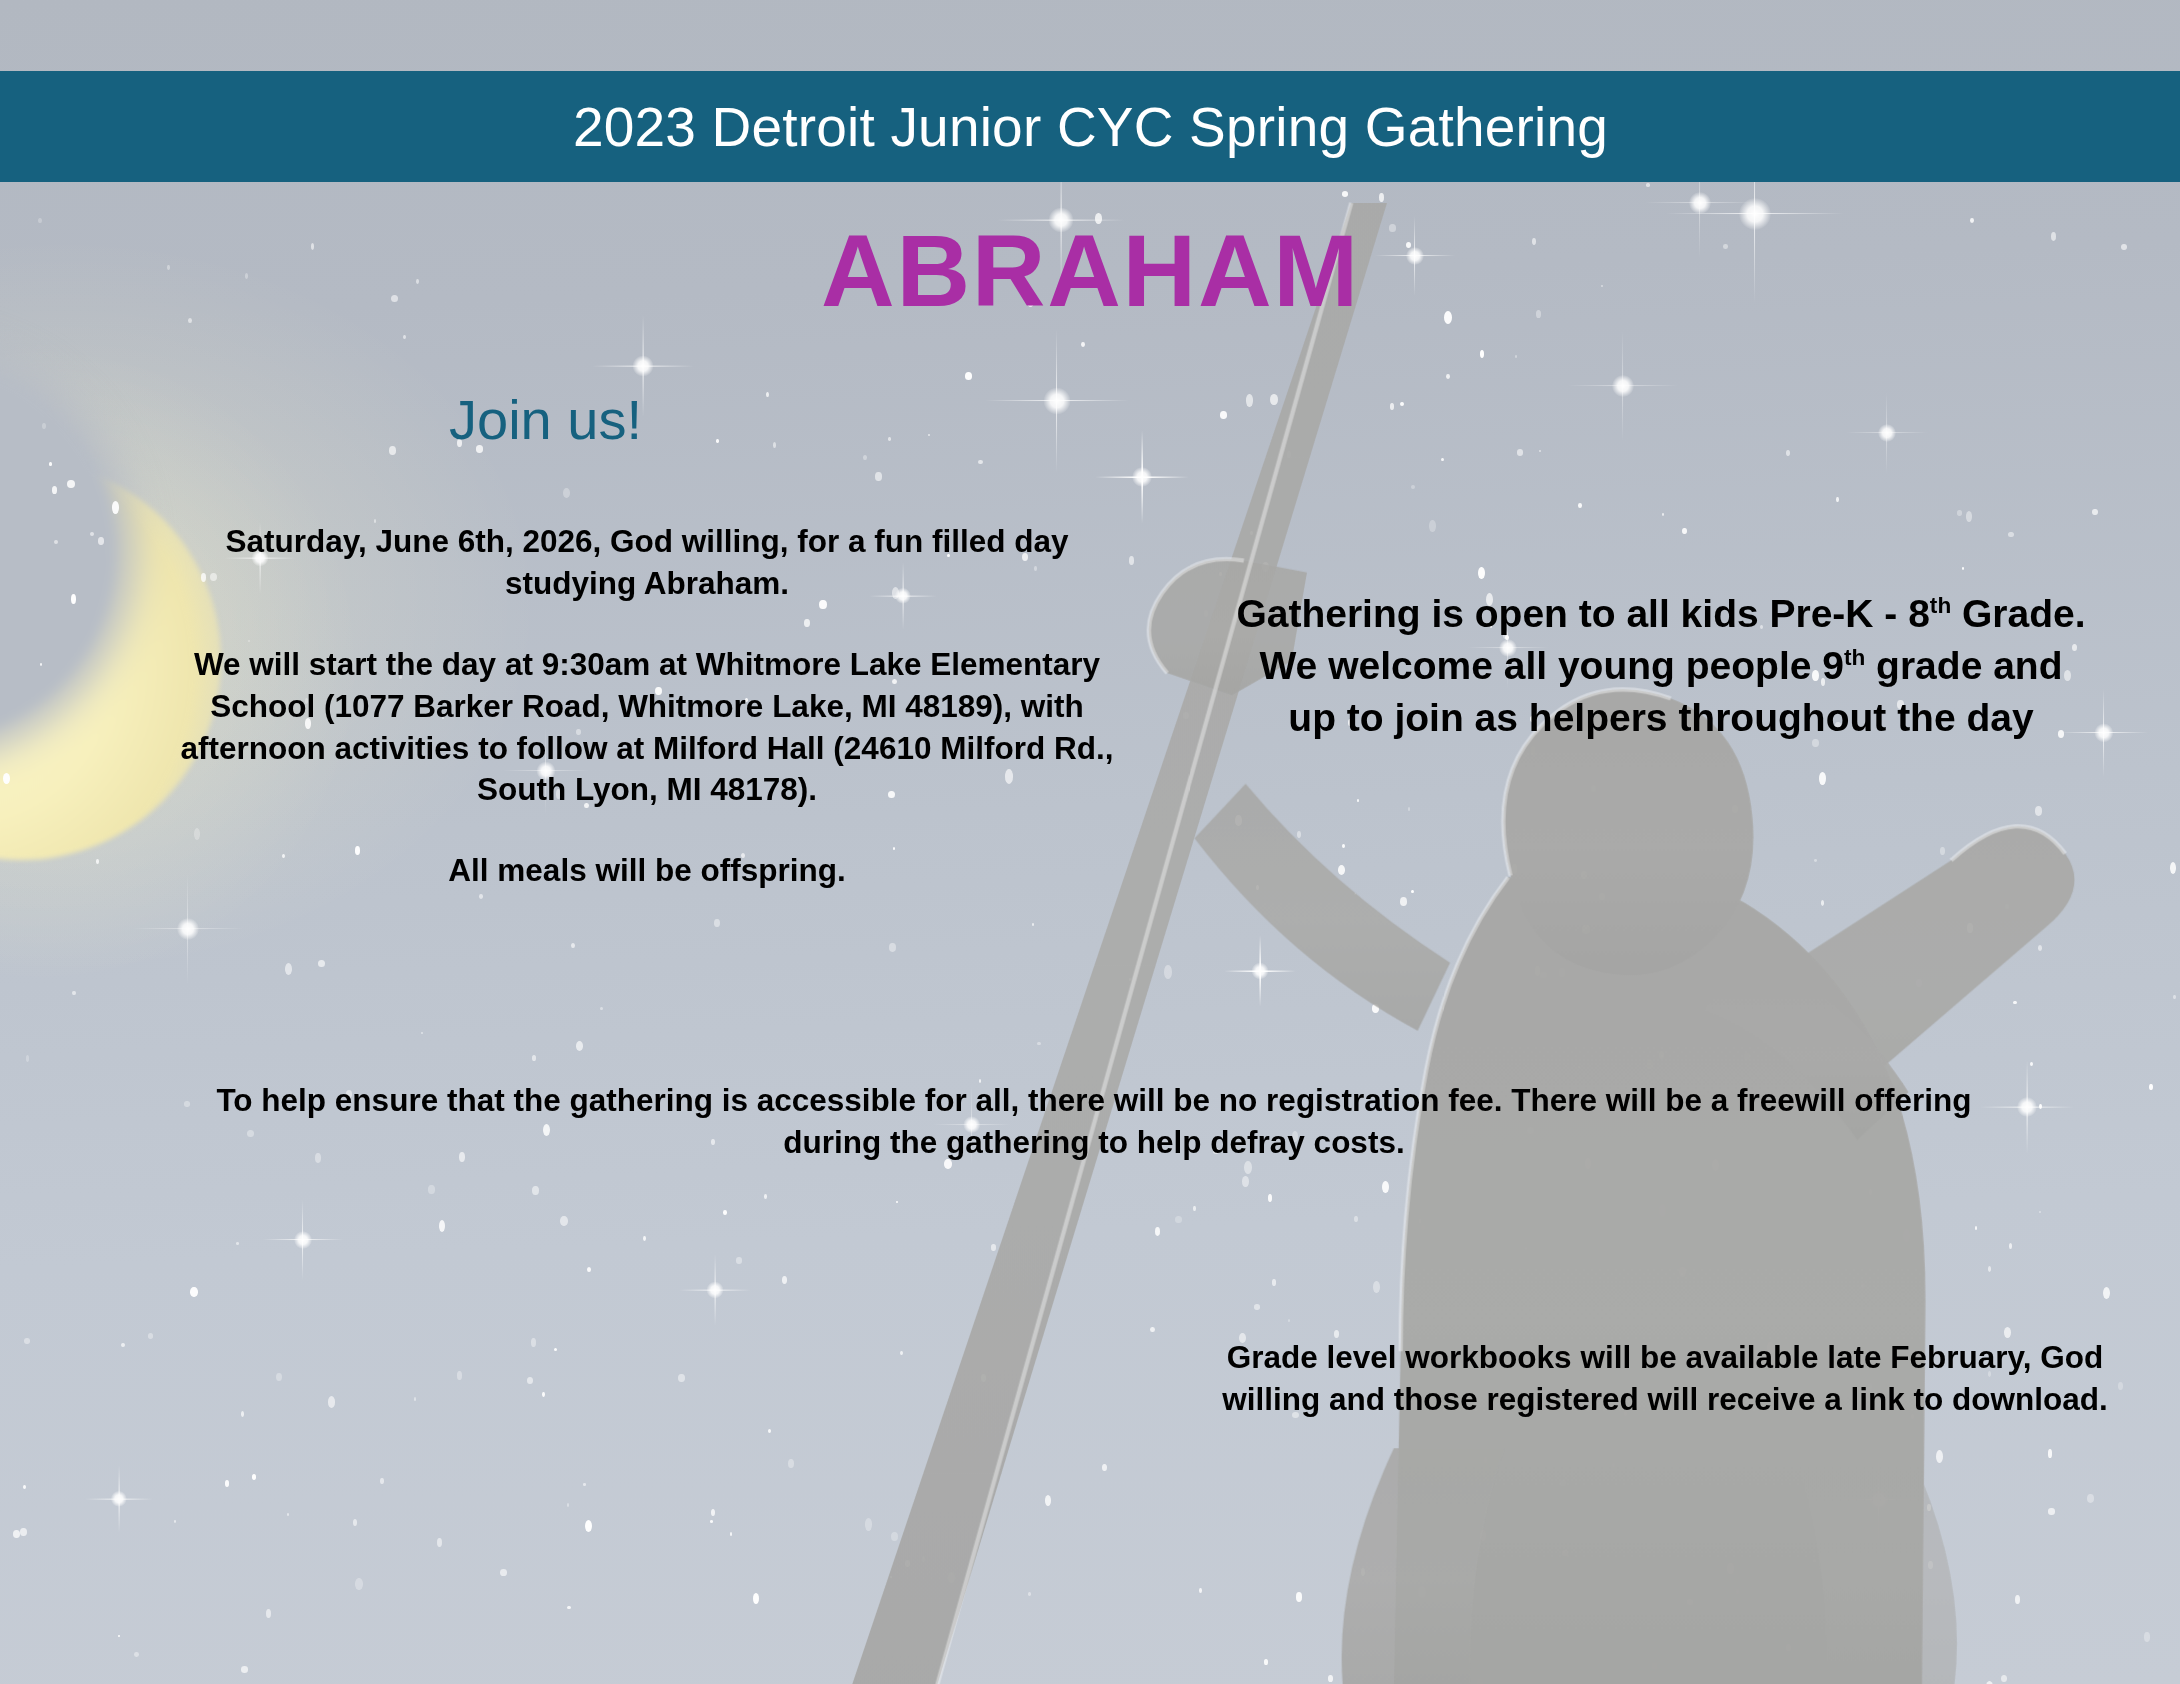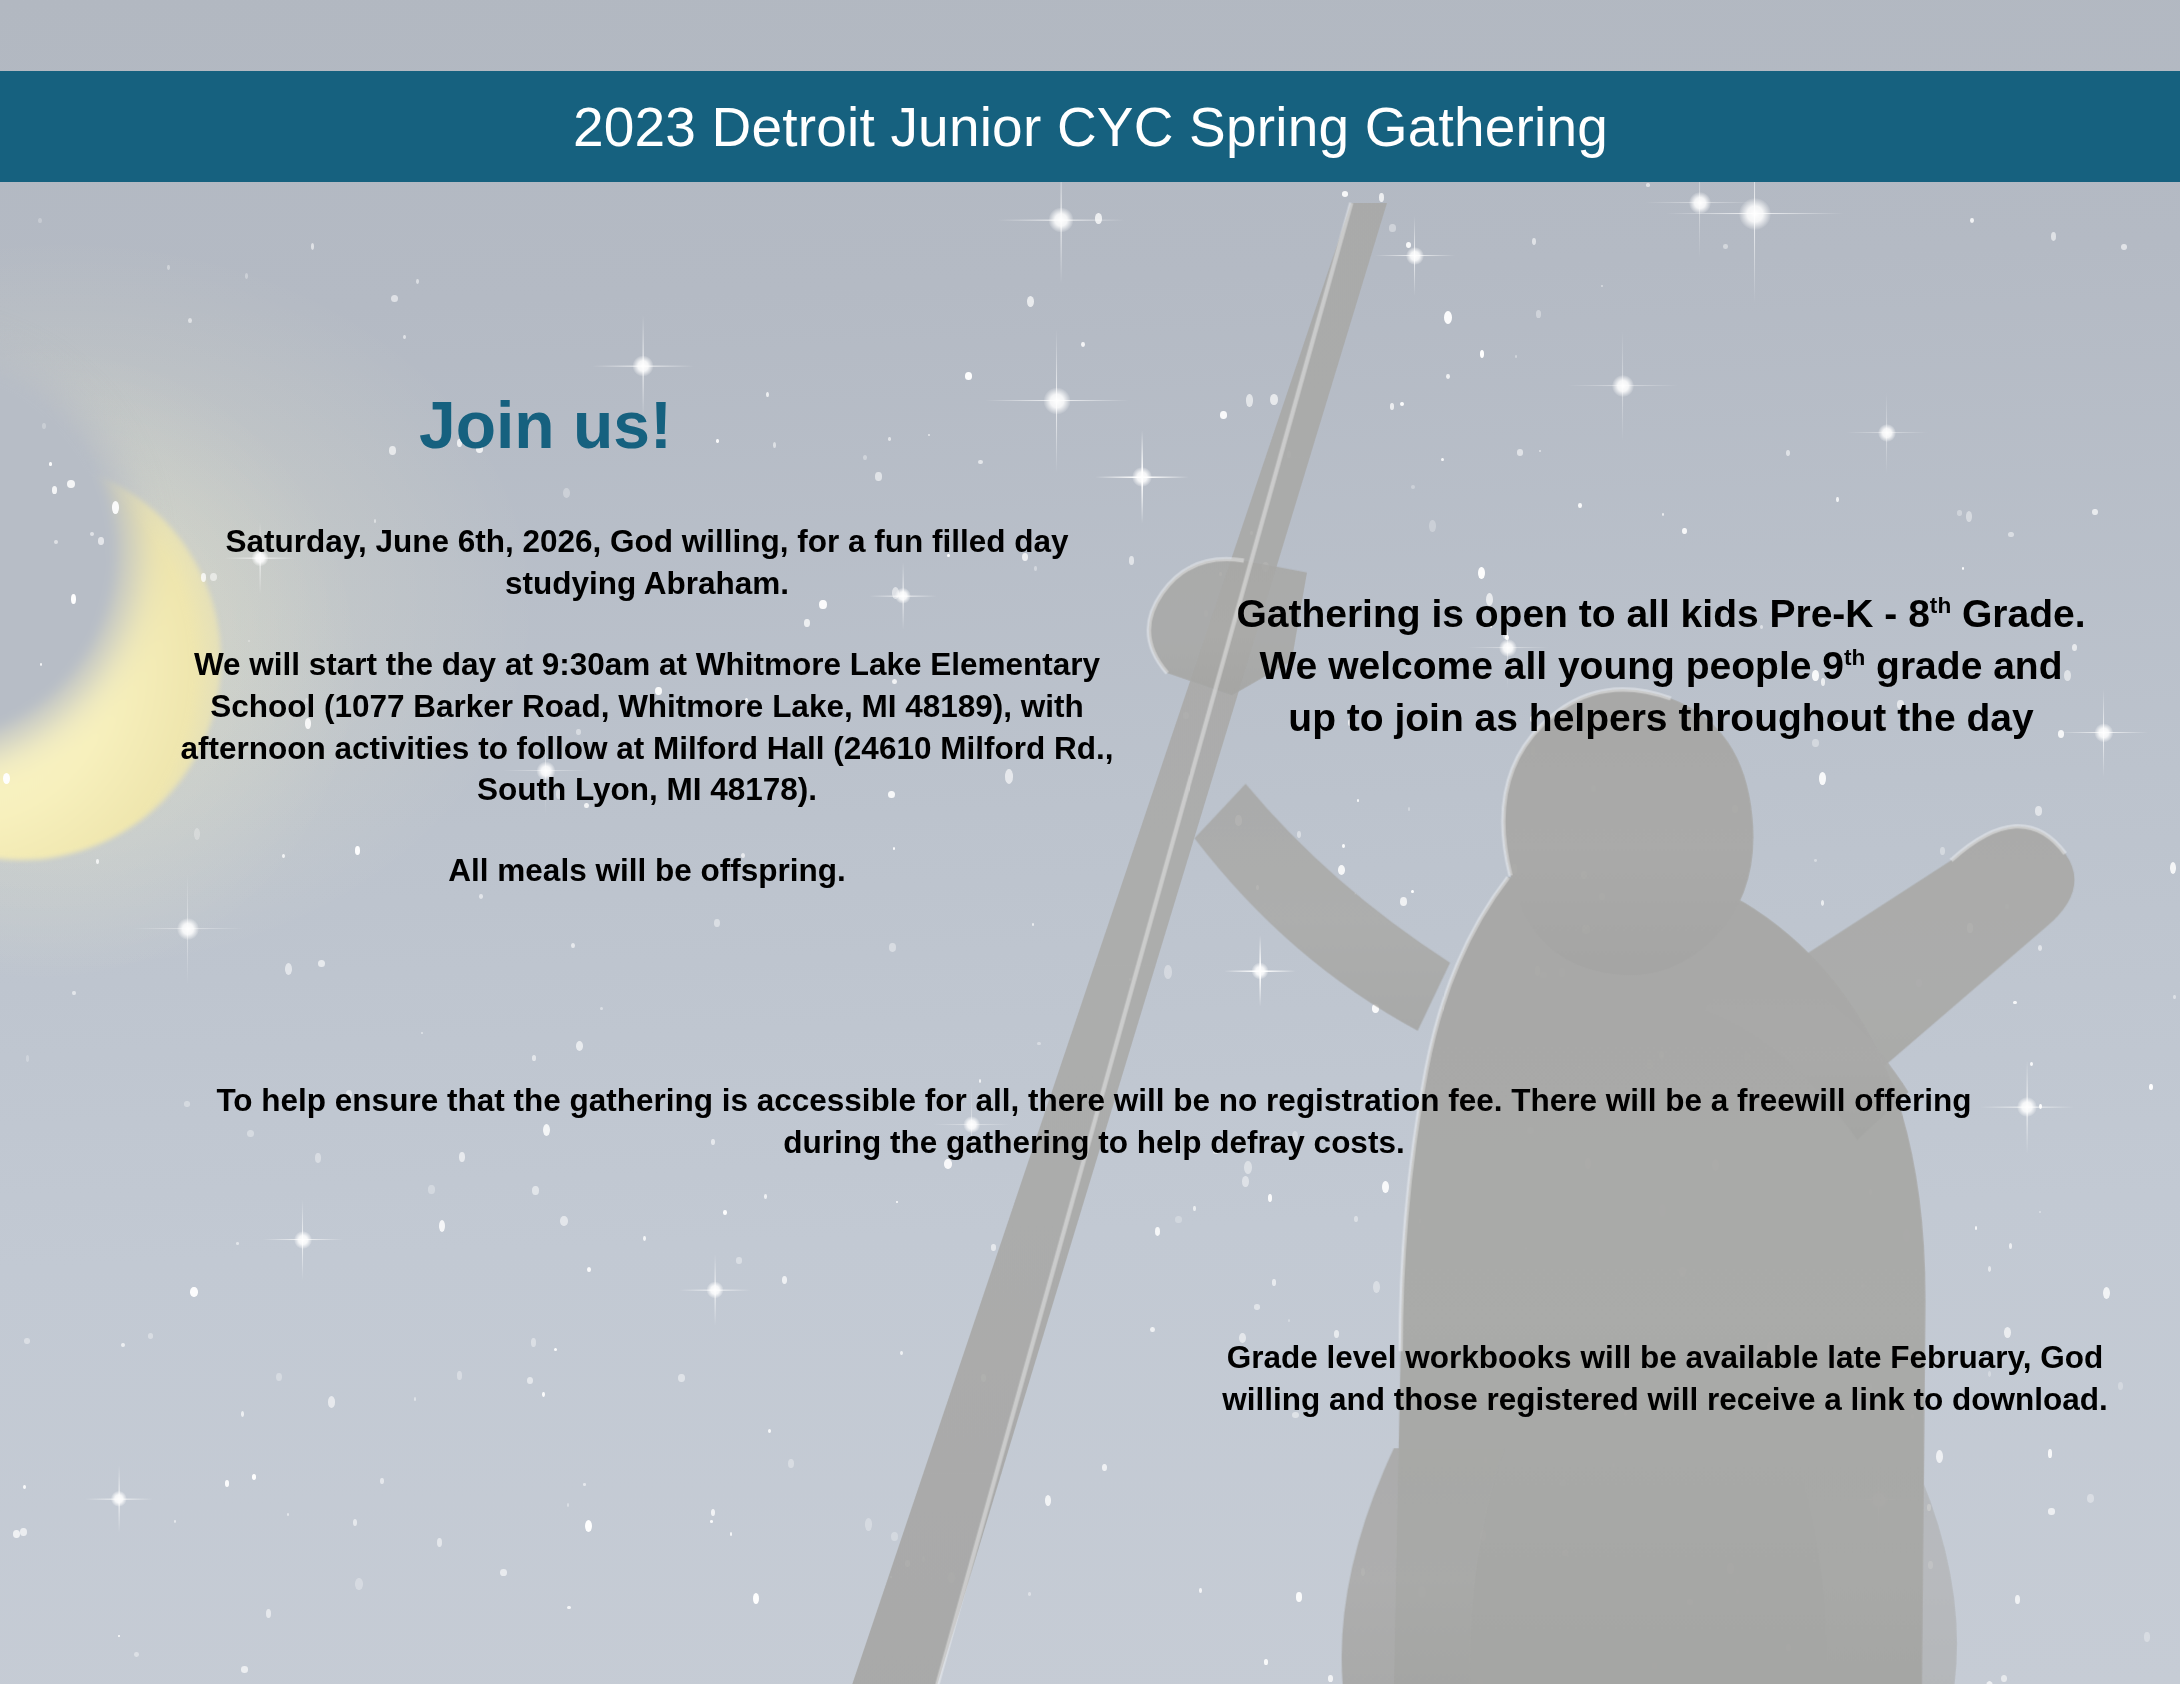--- a/index.html
+++ b/index.html
@@ -74,21 +74,21 @@
   }
 
   
   #abraham{
     position:absolute;left:0;top:220px;width:2181px;text-align:center;
     font-size:102px;font-weight:700;letter-spacing:1.7px;
     color:#a92ea5;line-height:1;
   }
   #joinus{
     position:absolute;left:256px;top:392px;width:579px;text-align:center;
-    font-size:66px;font-weight:700;color:#16617f;line-height:1;
+    font-size:56px;font-weight:400;color:#16617f;line-height:1;
   }
   #registration-h{
     position:absolute;left:1312px;top:399px;width:750px;text-align:center;
     font-size:72px;font-weight:700;color:#14571f;line-height:1;
   }
   #workbooks-h{
     position:absolute;left:1329px;top:1237px;width:681px;text-align:center;
     font-size:51px;font-weight:700;color:#3fa535;line-height:1;
   }
 
@@ -587,20 +587,21 @@
         <path d="M1370 790 q-40 -46 -6 -94 q34 -48 96 -38"></path>
         <path d="M1586 238 L1100 1978"></path>
       </g>
     </g>
   </svg>
 
   <div id="banner" style="background: rgb(22, 97, 127);">
     <span id="banner-title" style="color: rgb(255, 255, 255);">2023 Detroit Junior CYC Spring Gathering</span>
   </div>
 
+  <div id="abraham" style="color: rgb(169, 46, 165);">ABRAHAM</div>
 
   <div id="joinus" style="color: rgb(22, 97, 127);">Join us!</div>
 
 
   <div class="body-text" id="left-col">
     <p>Saturday, June 6th, 2026, God willing, for a fun filled day studying Abraham.</p>
     <p>We will start the day at 9:30am at Whitmore Lake Elementary School (1077 Barker Road, Whitmore Lake, MI 48189), with afternoon activities to follow at Milford Hall (24610 Milford Rd., South Lyon, MI 48178).</p>
     <p>All meals will be offspring.</p>
   </div>
 

